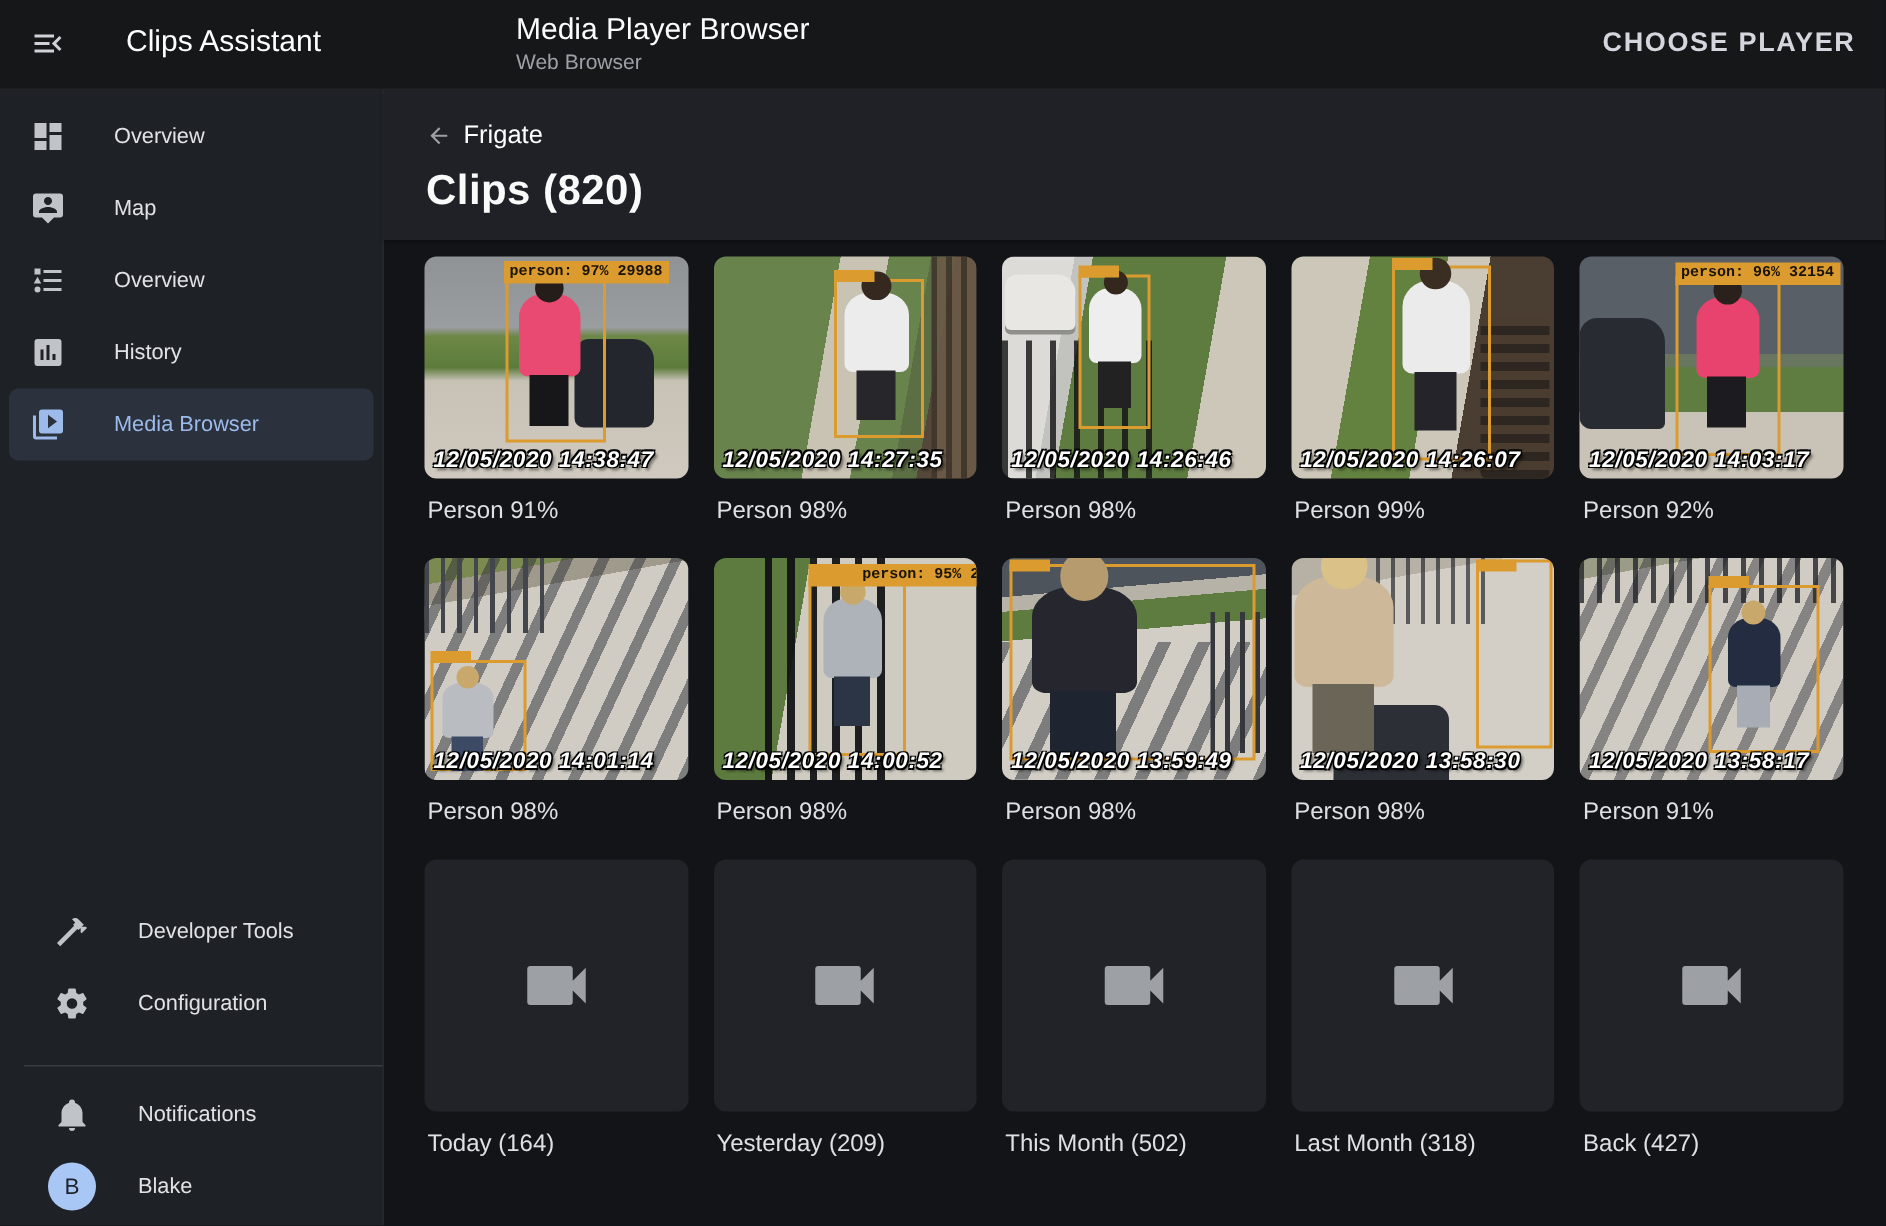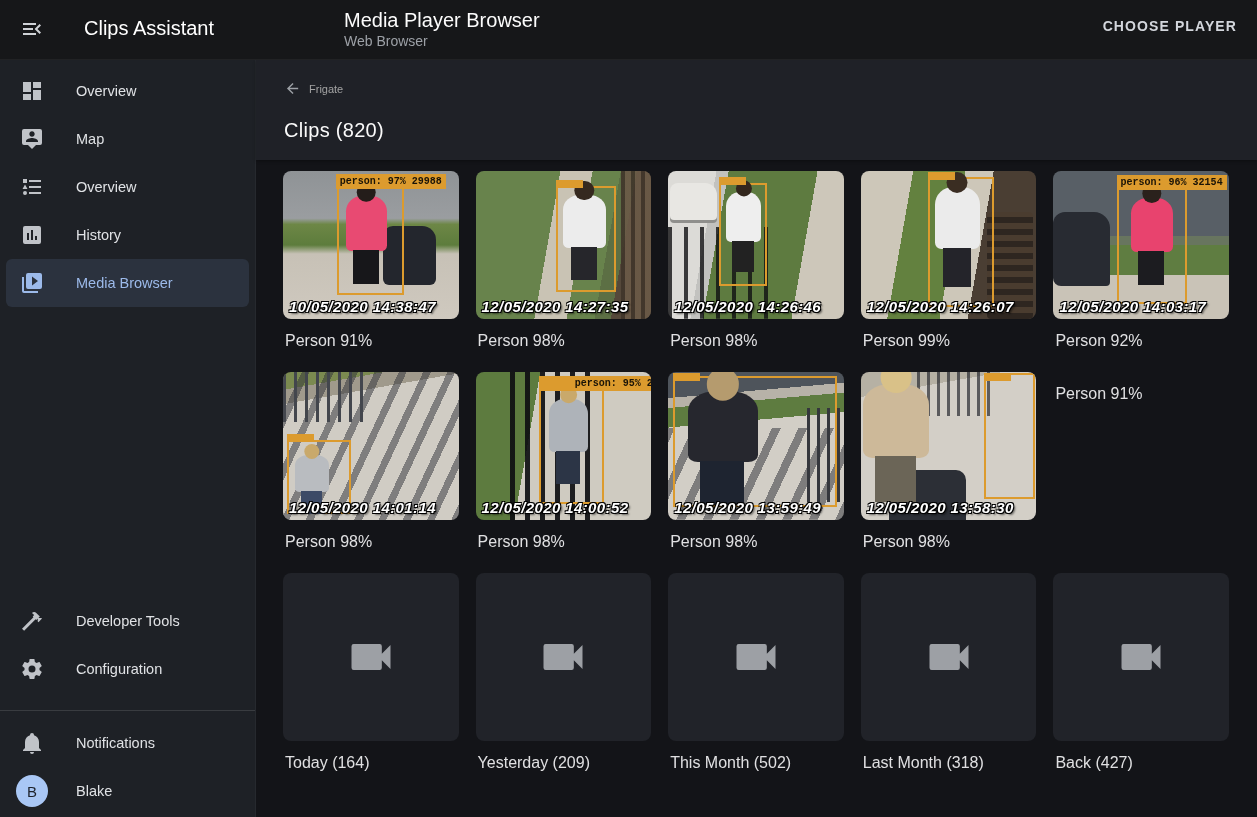--- a/index.html
+++ b/index.html
@@ -12,51 +12,51 @@
   .topbar { position:relative; height:60px; flex:0 0 60px; background:#161719;
             border-bottom:1px solid rgba(255,255,255,0.05); z-index:5; }
   .hamburger { position:absolute; left:18px; top:16px; width:28px; height:28px;
                background:none; border:none; cursor:pointer; }
   .hamburger svg { width:24px; height:24px; fill:#cfd2d6; }
   .app-title { position:absolute; left:84px; top:17px; font-size:20px; color:#ffffff; font-weight:400; }
   .media-head { position:absolute; left:344px; top:8px; }
   .media-head .t { font-size:20px; color:#fcfcfc; font-weight:400; line-height:24px; }
   .media-head .s { font-size:14px; color:#9da1a7; line-height:19px; }
   .choose-player { position:absolute; right:20px; top:18px; background:none; border:none;
-                   color:#d3d6dc; font-size:14px; font-weight:700; letter-spacing:1.1px;
+                   color:#d3d6dc; font-size:18px; font-weight:700; letter-spacing:1.1px;
                    cursor:pointer; font-family:inherit; }
 
   
   .layout { display:flex; flex:1; min-height:0; }
 
   
   .sidebar { width:256px; flex:0 0 256px; background:#1e2126; display:flex; flex-direction:column;
              border-right:1px solid rgba(255,255,255,0.04); }
   .nav-top { padding-top:7px;text-align:center; }
   .nav-item { display:flex; align-items:center; height:48px; margin:0 6px; border-radius:6px;
               cursor:pointer; color:#e0e2e5; font-size:14.5px; }
   .nav-item svg { width:24px; height:24px; flex:0 0 24px; fill:#c0c3c8; margin:0 32px 0 14px; }
   .nav-item.selected { background:#2b323e; color:#9cbaea; }
   .nav-item.selected svg { fill:#9cbaea; }
-  .sidebar-bottom { margin-top:auto; padding-bottom:2px; }
+  .sidebar-bottom { margin-top:auto; padding-bottom:2px;padding-left:16px; }
   .side-divider { height:1px; background:rgba(255,255,255,0.12); margin:17px 0 8px; }
   .user-item { display:flex; align-items:center; height:48px; margin:0 6px; border-radius:6px; cursor:pointer;
                color:#e0e2e5; font-size:14.5px; }
   .avatar { width:32px; height:32px; border-radius:50%; background:#a9c7f5; color:#1d222b;
             display:flex; align-items:center; justify-content:center; font-size:15px;
             margin:0 28px 0 10px; flex:0 0 32px; }
 
   
   .main { flex:1; min-width:0; display:flex; flex-direction:column; background:#131418; }
   .content-header { height:100px; flex:0 0 100px; background:#1f2127; padding:20px 0 0 28px;
                     box-shadow:0 1px 3px rgba(0,0,0,0.35); }
   .breadcrumb { display:inline-flex; align-items:center; gap:8px; cursor:pointer; }
   .breadcrumb svg { width:17px; height:17px; fill:#9da1a6; }
-  .breadcrumb span { font-size:11px; color:#a3a3a3; }
-  .page-title { margin-top:18px; font-size:20px; font-weight:400; color:#fafafa; letter-spacing:.3px; }
+  .breadcrumb span { font-size:17px; color:#ffffff; }
+  .page-title { margin-top:7px; font-size:28px; font-weight:700; color:#fafafa; letter-spacing:.3px; }
 
   .grid { display:grid; grid-template-columns:repeat(5,1fr); column-gap:17px; row-gap:22px;
           padding:11px 28px 0 27px; }
   .cell { cursor:pointer; }
   .thumb { position:relative; height:148px; border-radius:8px; overflow:hidden; background:#26282e; }
   .clip-label { margin:12px 2px 0; font-size:16px; color:#e0e0e2; line-height:19px; }
 
   .folder-thumb { height:168px; border-radius:8px; background:#212329;
                   display:flex; align-items:center; justify-content:center; }
   .folder-thumb svg { width:52px; height:52px; fill:#9da0a5; }
@@ -245,21 +245,21 @@
           <span>Frigate</span>
         </div>
         <h1 class="page-title">Clips (820)</h1>
       </div>
       <div class="grid" id="grid">
           <div class="cell">
             <div class="thumb s1">
               <div class="person"></div>
               <div class="bbox"></div>
               <div class="chip">person: 97% 29988</div>
-              <div class="ts">10/05/2020 14:38:47</div>
+              <div class="ts">12/05/2020 14:38:47</div>
             </div>
             <div class="clip-label">Person 91%</div>
           </div>
           <div class="cell">
             <div class="thumb s2">
               <div class="person"></div>
               <div class="bbox"></div>
               <div class="chip small"></div>
               <div class="ts">12/05/2020 14:27:35</div>
             </div>
@@ -322,20 +322,26 @@
           <div class="cell">
             <div class="thumb s9">
               <div class="person"></div>
               <div class="bbox"></div>
               <div class="chip small"></div>
               <div class="ts">12/05/2020 13:58:30</div>
             </div>
             <div class="clip-label">Person 98%</div>
           </div>
           <div class="cell">
+            <div class="thumb s10">
+              <div class="person"></div>
+              <div class="bbox"></div>
+              <div class="chip small"></div>
+              <div class="ts">12/05/2020 13:58:17</div>
+            </div>
             <div class="clip-label">Person 91%</div>
           </div>
           <div class="cell">
             <div class="folder-thumb">
               <svg viewBox="0 0 24 24">
                 <path d="M17,10.5V7A1,1 0 0,0 16,6H4A1,1 0 0,0 3,7V17A1,1 0 0,0 4,18H16A1,1 0 0,0 17,17V13.5L21,17.5V6.5L17,10.5Z"></path>
               </svg>
             </div>
             <div class="clip-label">Today (164)</div>
           </div>

